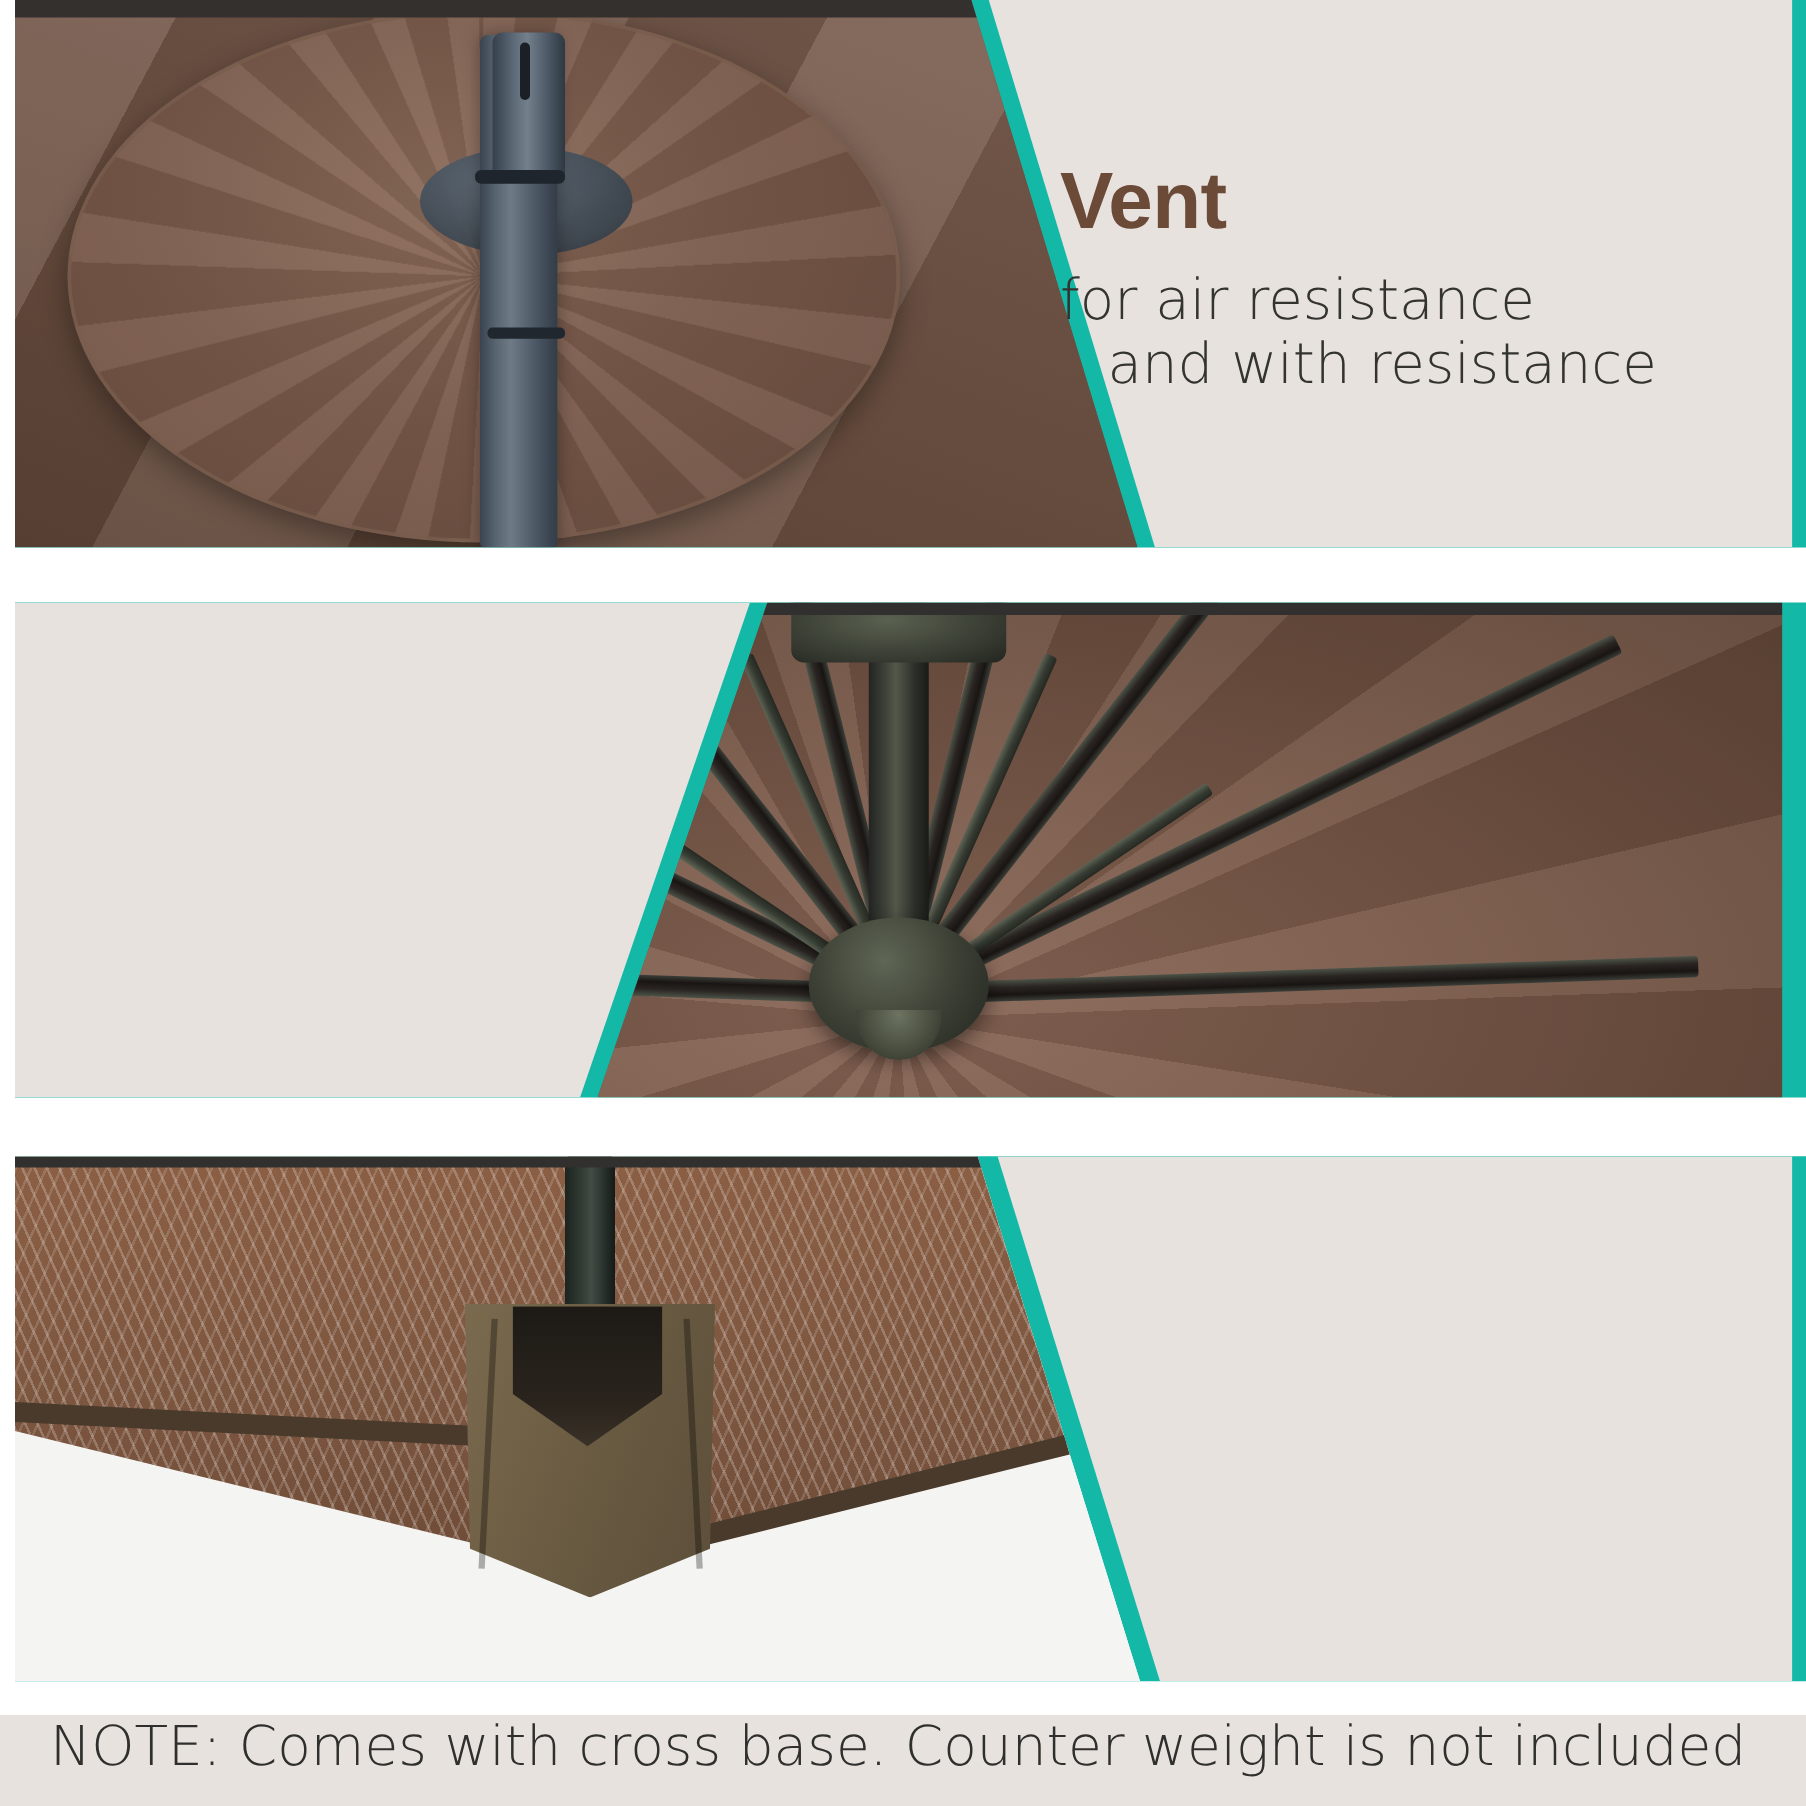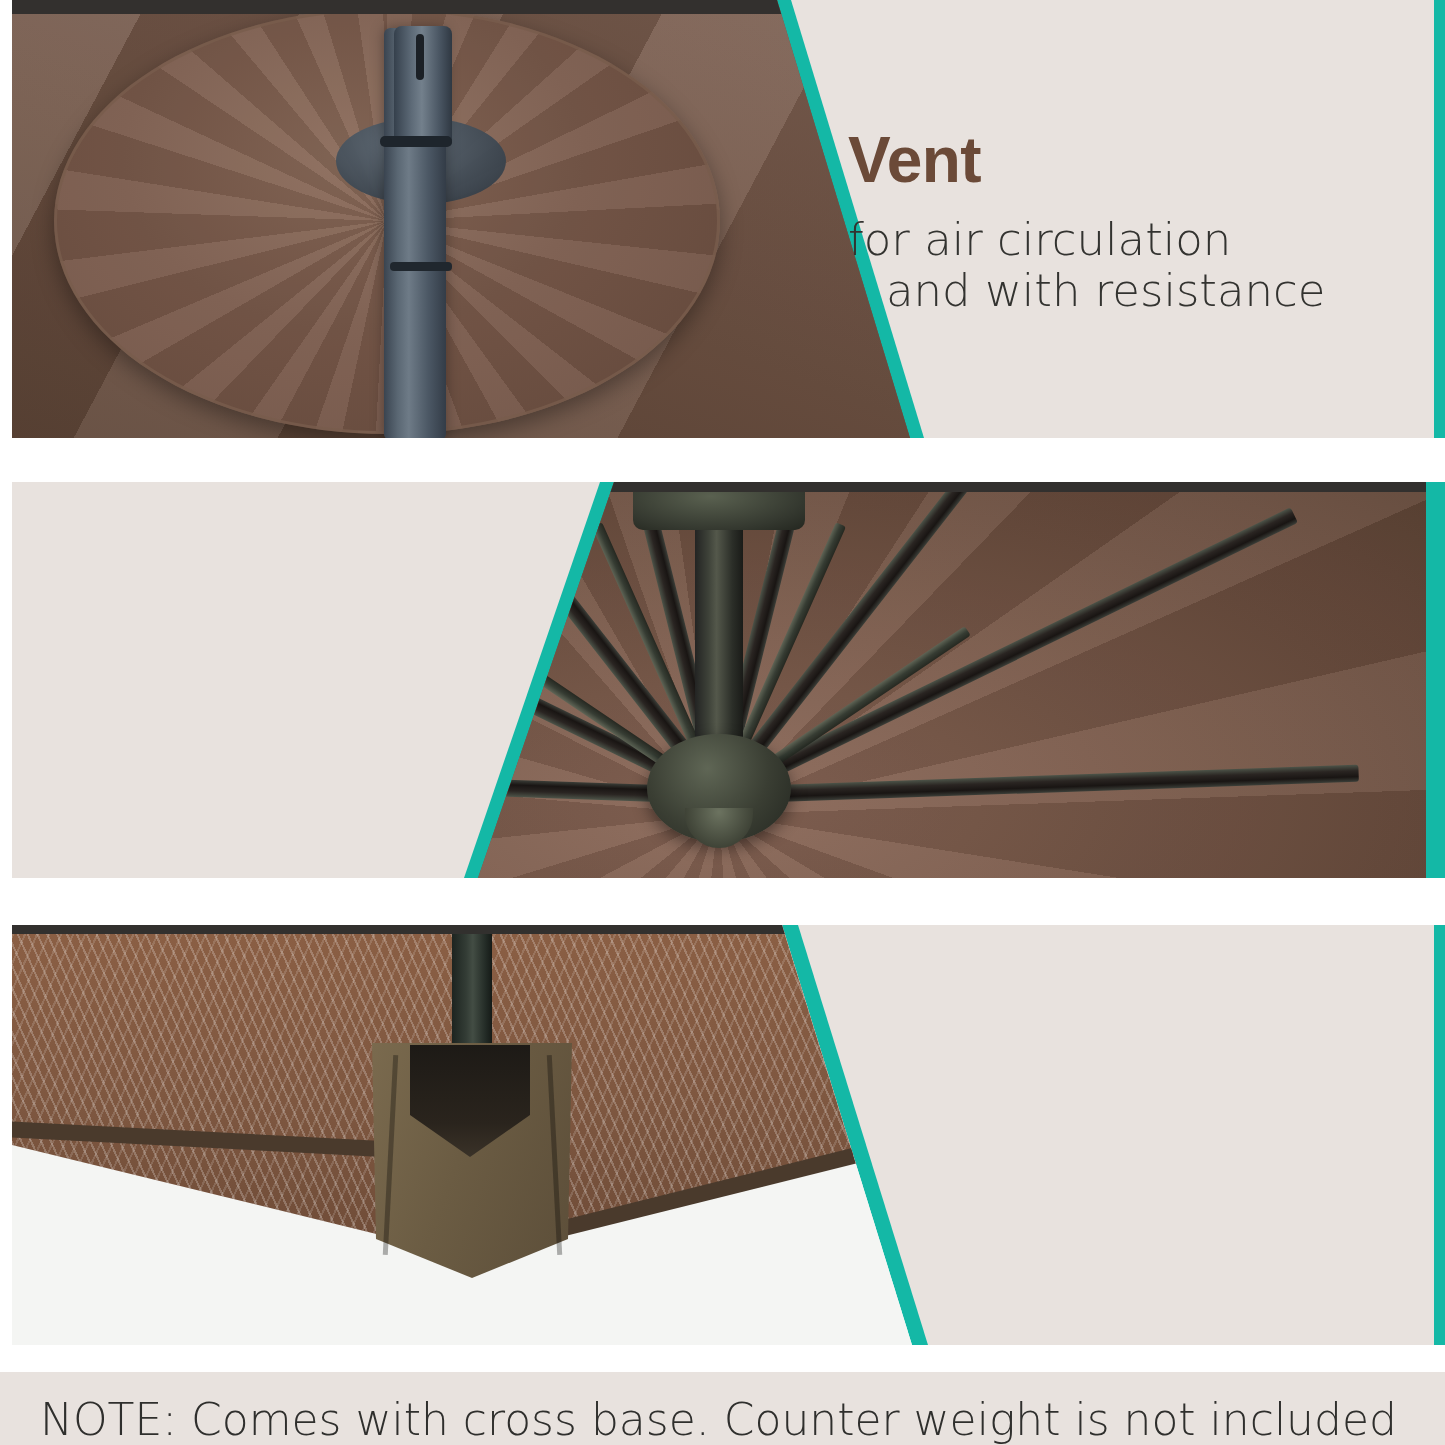--- a/index.html
+++ b/index.html
@@ -47,21 +47,21 @@
   .sub{color:#333330;font-weight:300;line-height:1.12;
        font-family:"DejaVu Sans",sans-serif;}
 
   #t1{left:836px;top:128px;}
   #t1 .head{font-size:64px;}
   #t1 .sub{font-size:45px;margin-top:22px;}
   #t1 .sub .l2{display:block;padding-left:38px;}
 
   
   #note{position:absolute;left:0;top:1372px;width:1445px;height:73px;background:#e8e2de;
-        display:flex;align-items:flex-end;}
+        display:flex;align-items:flex-start;}
   #note .notetxt{color:#2f2f2d;font-size:44px;font-weight:300;padding-left:40px;white-space:nowrap;
         font-family:"DejaVu Sans",sans-serif;}
 
   
   .art{position:absolute;inset:0;}
 
   
   #a1{background:
       linear-gradient(118deg,rgba(255,255,255,.10) 0 12%,rgba(0,0,0,.09) 12% 26%,rgba(255,255,255,.07) 26% 44%,rgba(0,0,0,.10) 44% 58%,rgba(255,255,255,.08) 58% 74%,rgba(0,0,0,.08) 74% 100%),
       linear-gradient(200deg,#7d6052 0%,#6d5142 55%,#5e4537 100%);}
@@ -153,21 +153,21 @@
         <div class="ring2"></div>
         <div class="topband"></div>
       </div>
     </div>
 
     <div class="beige" id="r1beige"></div>
 
     <div class="txtblock" id="t1">
       <div class="head">Vent</div>
       <div class="sub">
-        <span class="l1">for air circulation</span>
+        <span class="l1">for air resistance</span>
         <span class="l2">and with resistance</span>
       </div>
     </div>
   </div>
 
   <div class="row" id="row2">
 
     <div class="beige" id="r2beige"></div>
 
     <div class="photo" id="r2photo">

